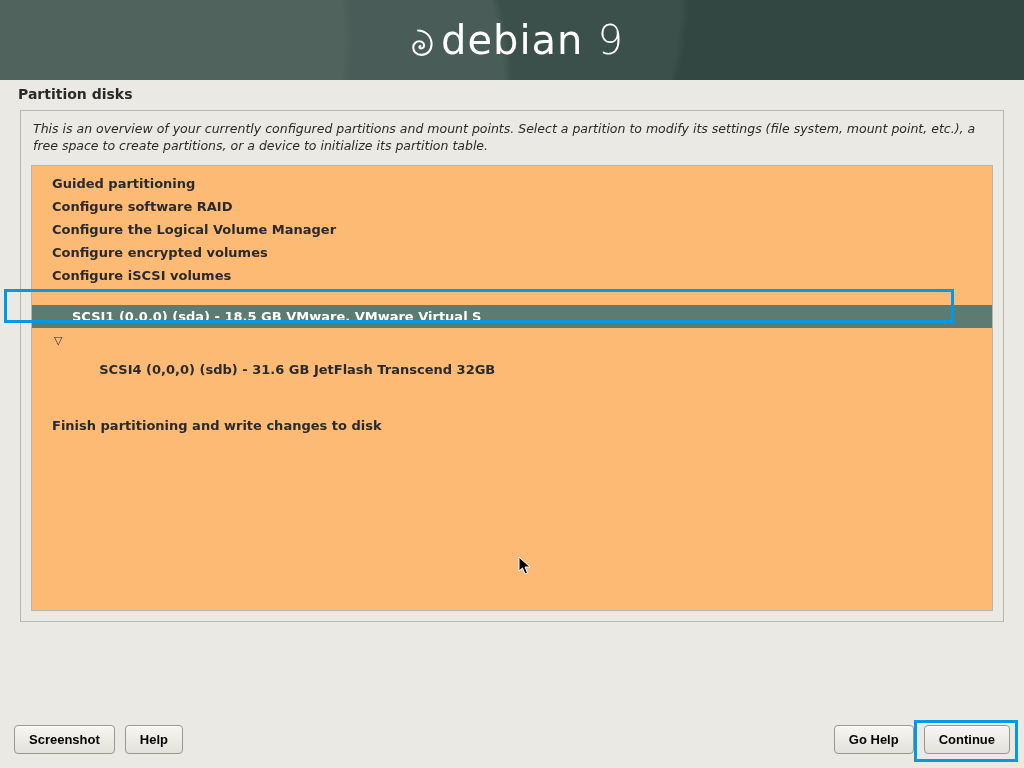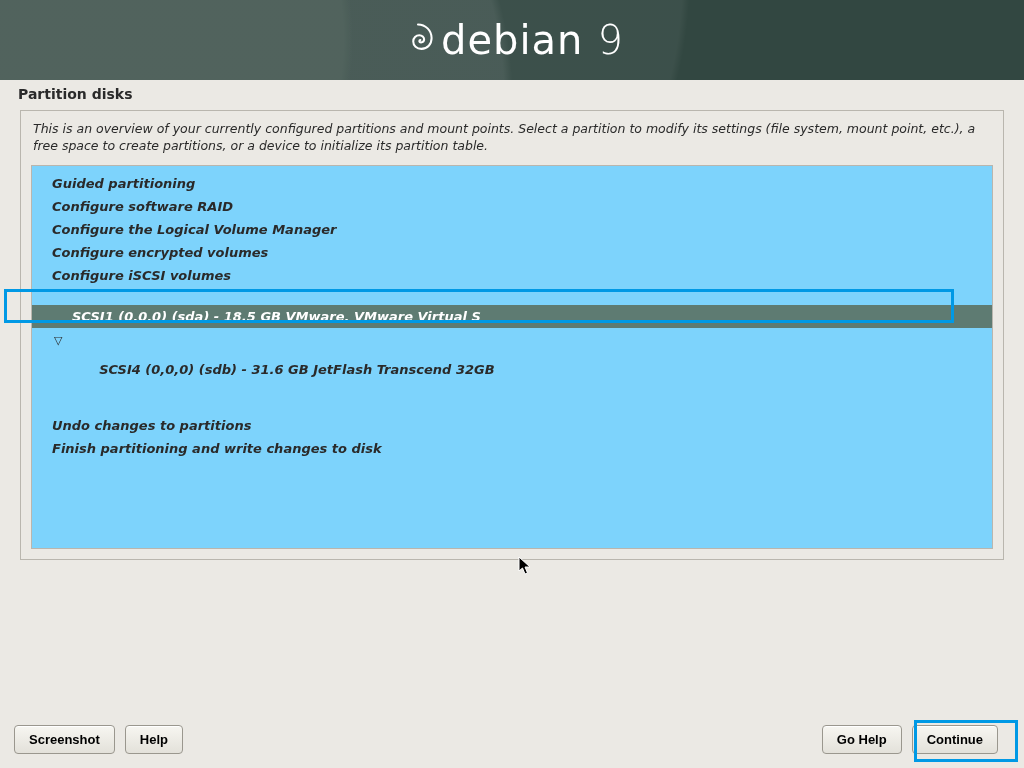--- a/index.html
+++ b/index.html
@@ -12,21 +12,21 @@
     background: #324741;
     background-image:
       radial-gradient(circle at 15% 120%, rgba(255,255,255,0.07) 40%, transparent 41%),
       radial-gradient(circle at 25% -30%, rgba(255,255,255,0.05) 55%, transparent 56%),
       radial-gradient(circle at 5% 50%, rgba(255,255,255,0.04) 30%, transparent 31%);
     display: flex;
     align-items: center;
     justify-content: center;
     position: relative;
   }
-  .banner .logo { display: flex; align-items: flex-start; color: #fff; }
+  .banner .logo { display: flex; align-items: center; color: #fff; }
   .banner .swirl {
     width: 34px; height: 34px; margin-right: 6px; position: relative; top: 4px;
   }
   .banner .wordmark { font-size: 40px; font-weight: 400; letter-spacing: 1px; }
   .banner .ver { font-size: 40px; font-weight: 300; margin-left: 14px; }
 
   .page-title {
     padding: 6px 18px 8px 18px;
     font-size: 14px; font-weight: bold;
   }
@@ -37,26 +37,25 @@
     background: #ebe9e4;
     padding: 10px 10px 10px 10px;
   }
   .intro {
     font-size: 12.5px; font-style: italic;
     line-height: 1.35;
     padding: 0 2px 10px 2px;
   }
   .listbox {
     border: 1px solid #b9b6ae;
-    background: #7dd3fc;
-    height: 384px;
+    background: #fdba74;
+    height: 446px;
     overflow: hidden;
     font-size: 13px;
     padding-top: 6px;
-    font-style: italic;
   }
   .row {
     padding: 4px 8px 4px 20px;
     font-weight: bold;
     white-space: pre;
     font-family: "DejaVu Sans", Arial, sans-serif;
   }
   .row.sub { padding-left: 40px; font-weight: bold; }
   .row.spacer { height: 18px; }
   .row.selected {
@@ -71,21 +70,21 @@
   
   .hl {
     position: absolute;
     border: 3px solid #0099e5;
     pointer-events: none;
     z-index: 50;
   }
 
   .footer {
     position: absolute;
-    left: 0; right: 12px; bottom: 0;
+    left: 0; right: 0; bottom: 0;
     padding: 12px 14px 14px 14px;
     display: flex;
     align-items: flex-start;
   }
   .btn {
     background: linear-gradient(#f7f6f1, #e3e1da);
     border: 1px solid #9a978e;
     border-radius: 4px;
     padding: 6px 14px;
     font-size: 13px;
@@ -127,21 +126,20 @@
     <div class="row">Configure the Logical Volume Manager</div>
     <div class="row">Configure encrypted volumes</div>
     <div class="row">Configure iSCSI volumes</div>
     <div class="row spacer"></div>
     <div class="row selected" style="padding-left:40px;">SCSI1 (0,0,0) (sda) - 18.5 GB VMware, VMware Virtual S</div>
     <div class="row disk">
       <span class="tri">▽</span>
       <span>SCSI4 (0,0,0) (sdb) - 31.6 GB JetFlash Transcend 32GB</span>
     </div>
     <div class="row spacer"></div>
-    <div class="row">Undo changes to partitions</div>
     <div class="row">Finish partitioning and write changes to disk</div>
   </div>
 </div>
 
 <div class="footer">
   <button class="btn">Screenshot</button>
   <button class="btn">Help</button>
   <div class="spacer"></div>
   <button class="btn">Go Help</button>
   <button class="btn" style="margin-right:0;">Continue</button>

